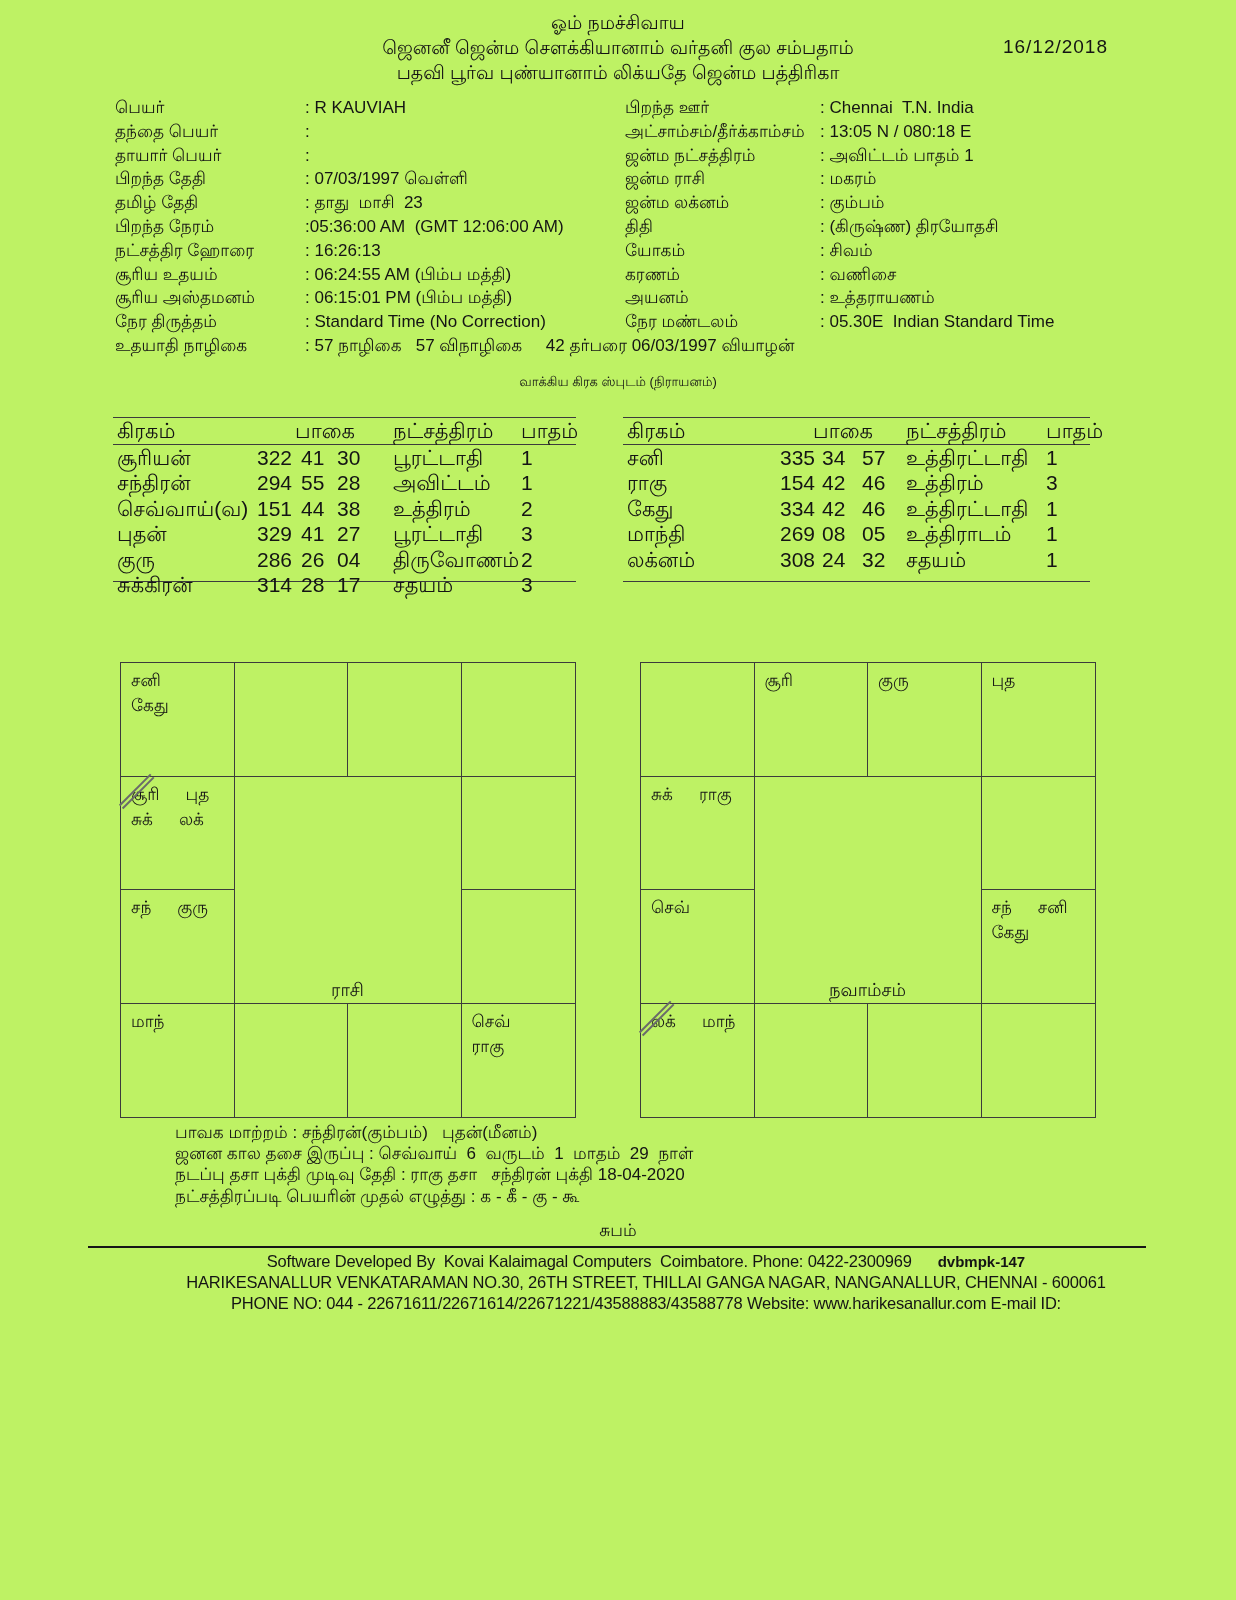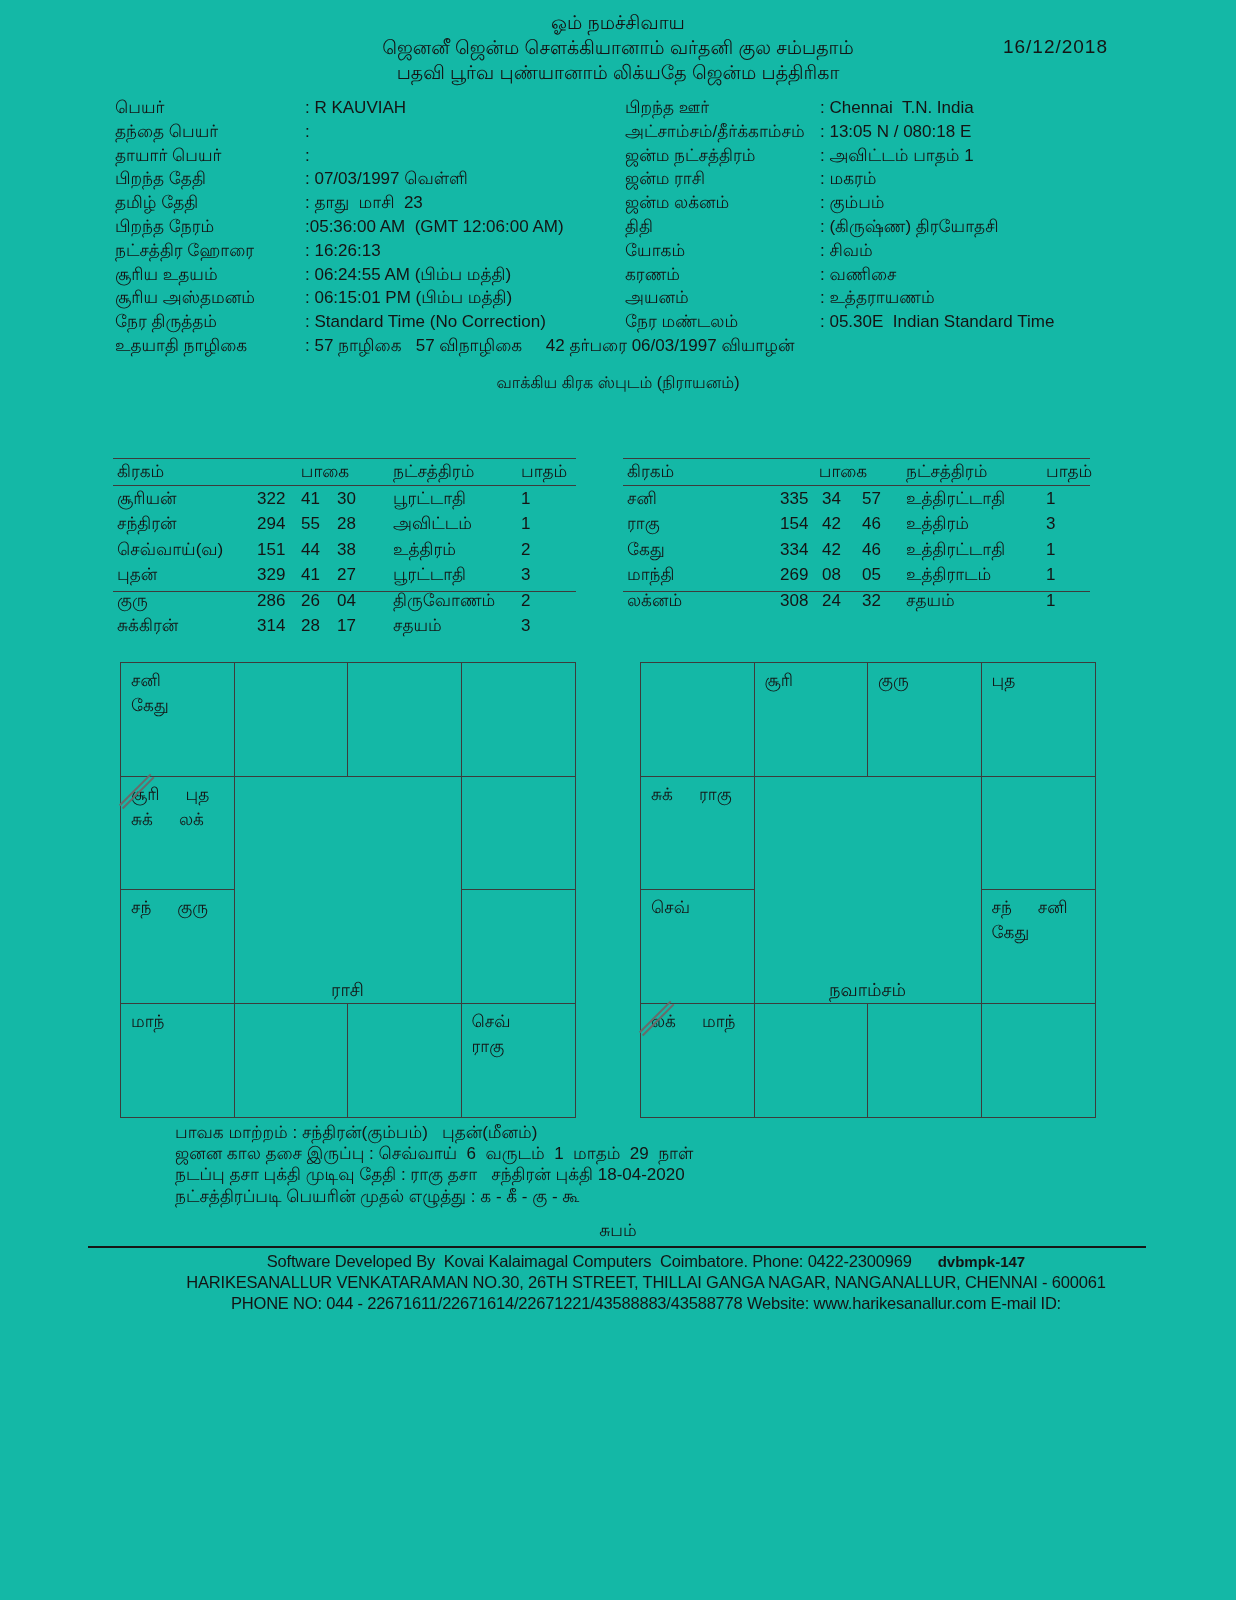--- a/index.html
+++ b/index.html
@@ -1,34 +1,34 @@
 <!DOCTYPE html>
 <html><head>
 <meta charset="utf-8">
 <style>
   html,body{margin:0;padding:0;background:#e8e8e8;}
-  .page{position:relative;width:1236px;height:1600px;background:#14b8a6;color:#141414;
+  .page{position:relative;width:1236px;height:1600px;background:#bef264;color:#141414;
         font-family:"Liberation Sans",sans-serif;overflow:hidden;margin:0 auto;}
 
   
   .header{position:absolute;top:10px;left:0;width:100%;text-align:center;
           font-size:19px;line-height:25px;}
   .doc-date{position:absolute;top:36px;right:128px;font-size:19px;letter-spacing:1px;}
 
   
   .details{position:absolute;left:115px;top:96px;width:1015px;display:grid;
            grid-template-columns:190px 320px 195px 1fr;grid-auto-rows:23.8px;
            font-size:17px;}
   .details div{white-space:pre;line-height:23.8px;overflow:visible;}
   .span3{grid-column:2/5;}
 
   
-  .section-title{position:absolute;top:374px;left:0;width:100%;text-align:center;font-size:16px;}
-  .ptable{position:absolute;top:417px;height:134px;box-sizing:border-box;
-          border-top:1.5px solid #3c3c3c;border-bottom:1.5px solid #3c3c3c;font-size:17px;margin-top:41px;}
+  .section-title{position:absolute;top:374px;left:0;width:100%;text-align:center;font-size:13px;}
+  .ptable{position:absolute;top:417px;height:165px;box-sizing:border-box;
+          border-top:1.5px solid #3c3c3c;border-bottom:1.5px solid #3c3c3c;font-size:21px;}
   .ptable-left{left:113px;width:463px;}
   .ptable-right{left:623px;width:467px;}
   .prow{display:grid;height:25.4px;line-height:25.4px;white-space:pre;padding-left:4px;}
   .ptable-left .prow{grid-template-columns:140px 44px 36px 56px 128px 1fr;}
   .ptable-right .prow{grid-template-columns:153px 42px 40px 44px 140px 1fr;}
   .phead{height:26px;line-height:26px;border-bottom:1.5px solid #3c3c3c;}
   .h-deg{grid-column:2/5;text-align:center;}
 
   
   .chart{position:absolute;top:662px;width:456px;height:456px;display:grid;

